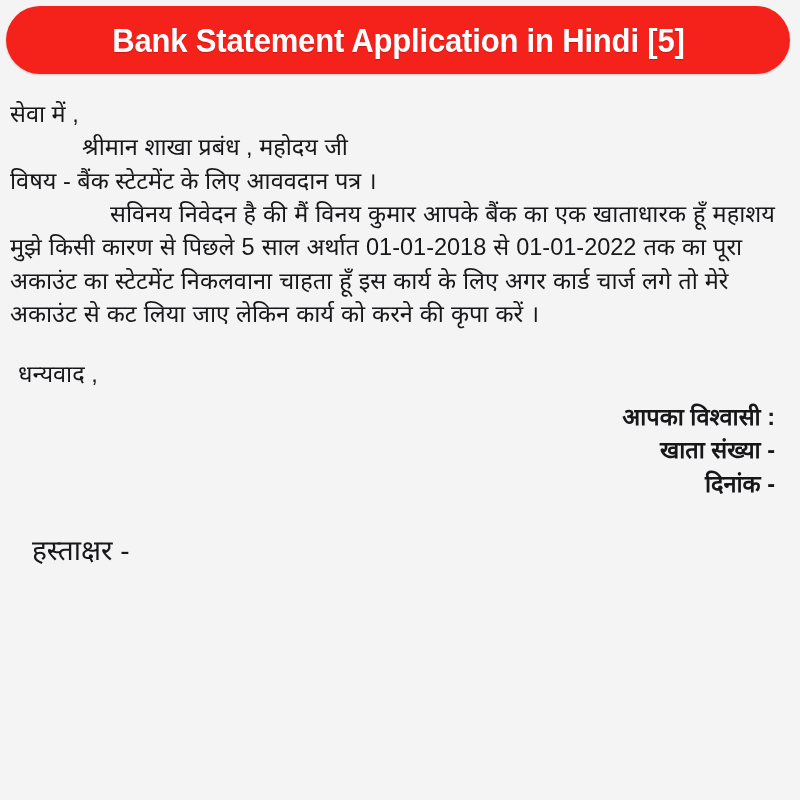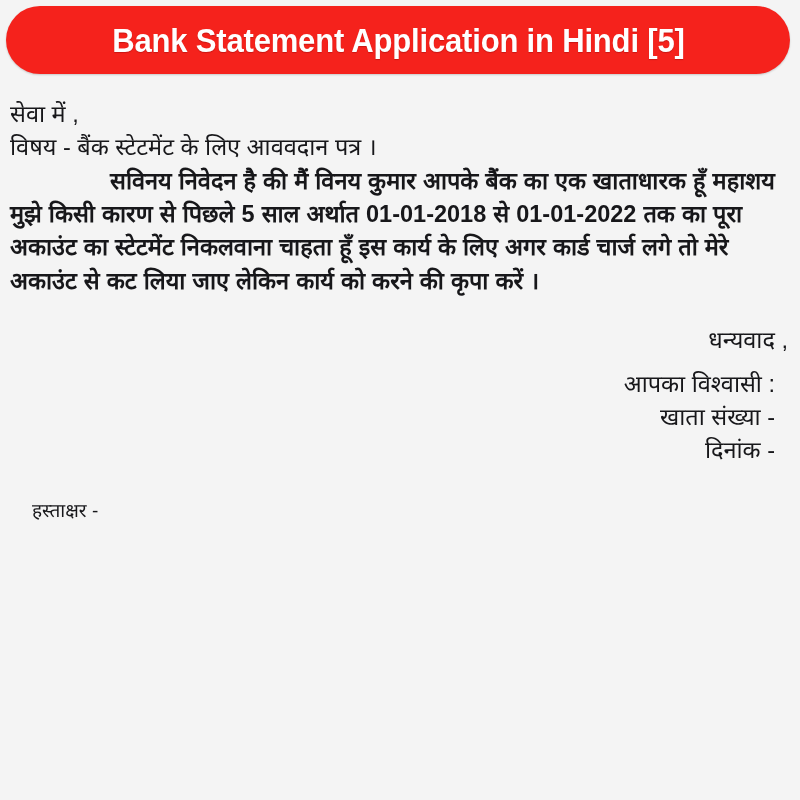--- a/index.html
+++ b/index.html
@@ -64,65 +64,65 @@
   }
 
   .indent-1 { padding-left: 72px; }
   .indent-2 { padding-left: 88px; }
 
   .para {
     text-indent: 100px;
     margin: 0;
     white-space: normal;
     word-spacing: 0.5px;
-    font-weight: bold;
   }
 
   .para-tight {
     margin: 0;
     text-indent: 18px;
     word-spacing: 0.5px;
   }
 
   .spacer-sm { height: 10px; }
   .spacer-md { height: 26px; }
   .spacer-lg { height: 30px; }
 
-  .thanks { padding-left: 8px; text-align: right; }
+  .thanks { padding-left: 8px; }
 
   
   .closing {
     text-align: right;
     padding-right: 13px;
     font-size: 23.5px;
     line-height: 1.42;
   }
-  .closing .line { white-space: pre; }
+  .closing .line { white-space: pre; font-weight: bold; }
 
   .signature {
     padding-left: 22px;
-    font-size: 19px;
+    font-size: 28px;
     line-height: 1.42;
   }
 </style>
 </head>
 <body>
 
 <div class="page">
 
   <div class="banner-wrap">
     <div class="banner">
       <div class="banner-title">Bank Statement Application in Hindi [5]</div>
     </div>
   </div>
 
   <div class="letter">
 
     <div class="line">सेवा में ,</div>
 
+    <div class="line indent-1">श्रीमान शाखा प्रबंध , महोदय जी</div>
 
 
     <div class="line">विषय - बैंक स्टेटमेंट के लिए आववदान पत्र ।</div>
 
 
     <p class="para">सविनय निवेदन है की मैं विनय कुमार आपके बैंक का एक खाताधारक हूँ महाशय मुझे किसी कारण से पिछले 5 साल अर्थात 01-01-2018 से 01-01-2022 तक का पूरा अकाउंट का स्टेटमेंट निकलवाना चाहता हूँ इस कार्य के लिए अगर कार्ड चार्ज लगे तो मेरे अकाउंट से कट लिया जाए लेकिन कार्य को करने की कृपा करें ।</p>
 
     <div class="spacer-md"></div>
 
 

